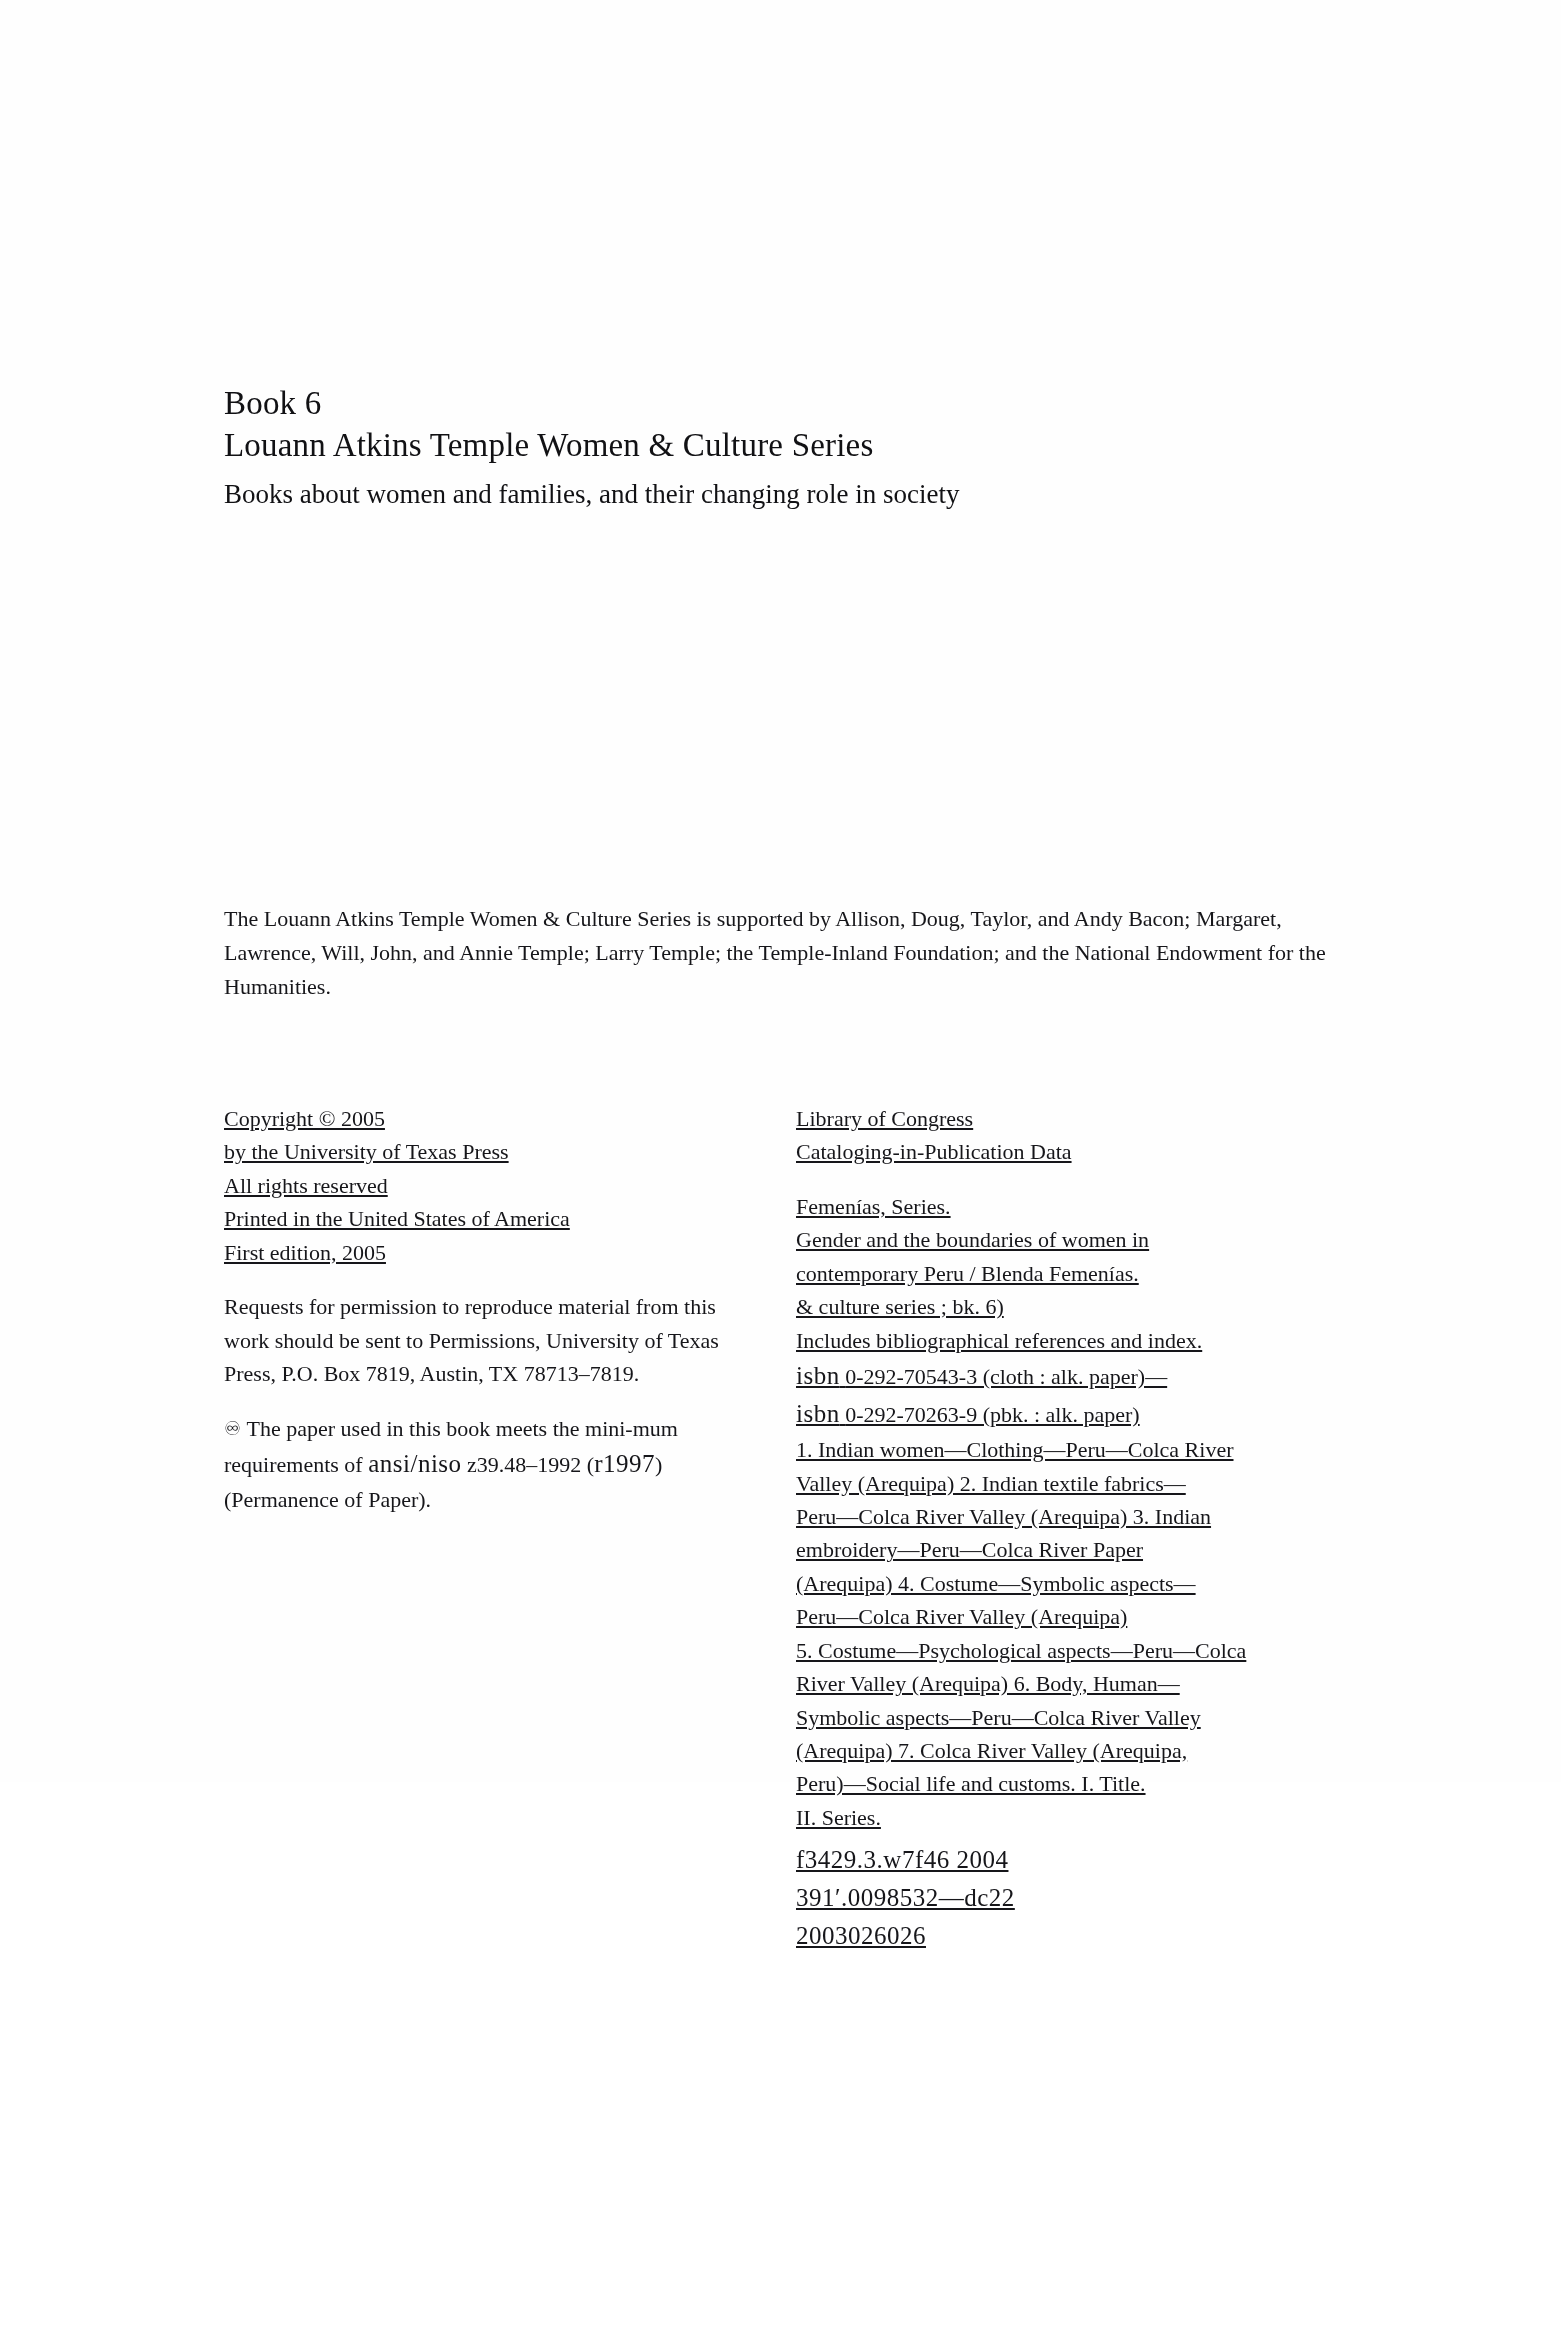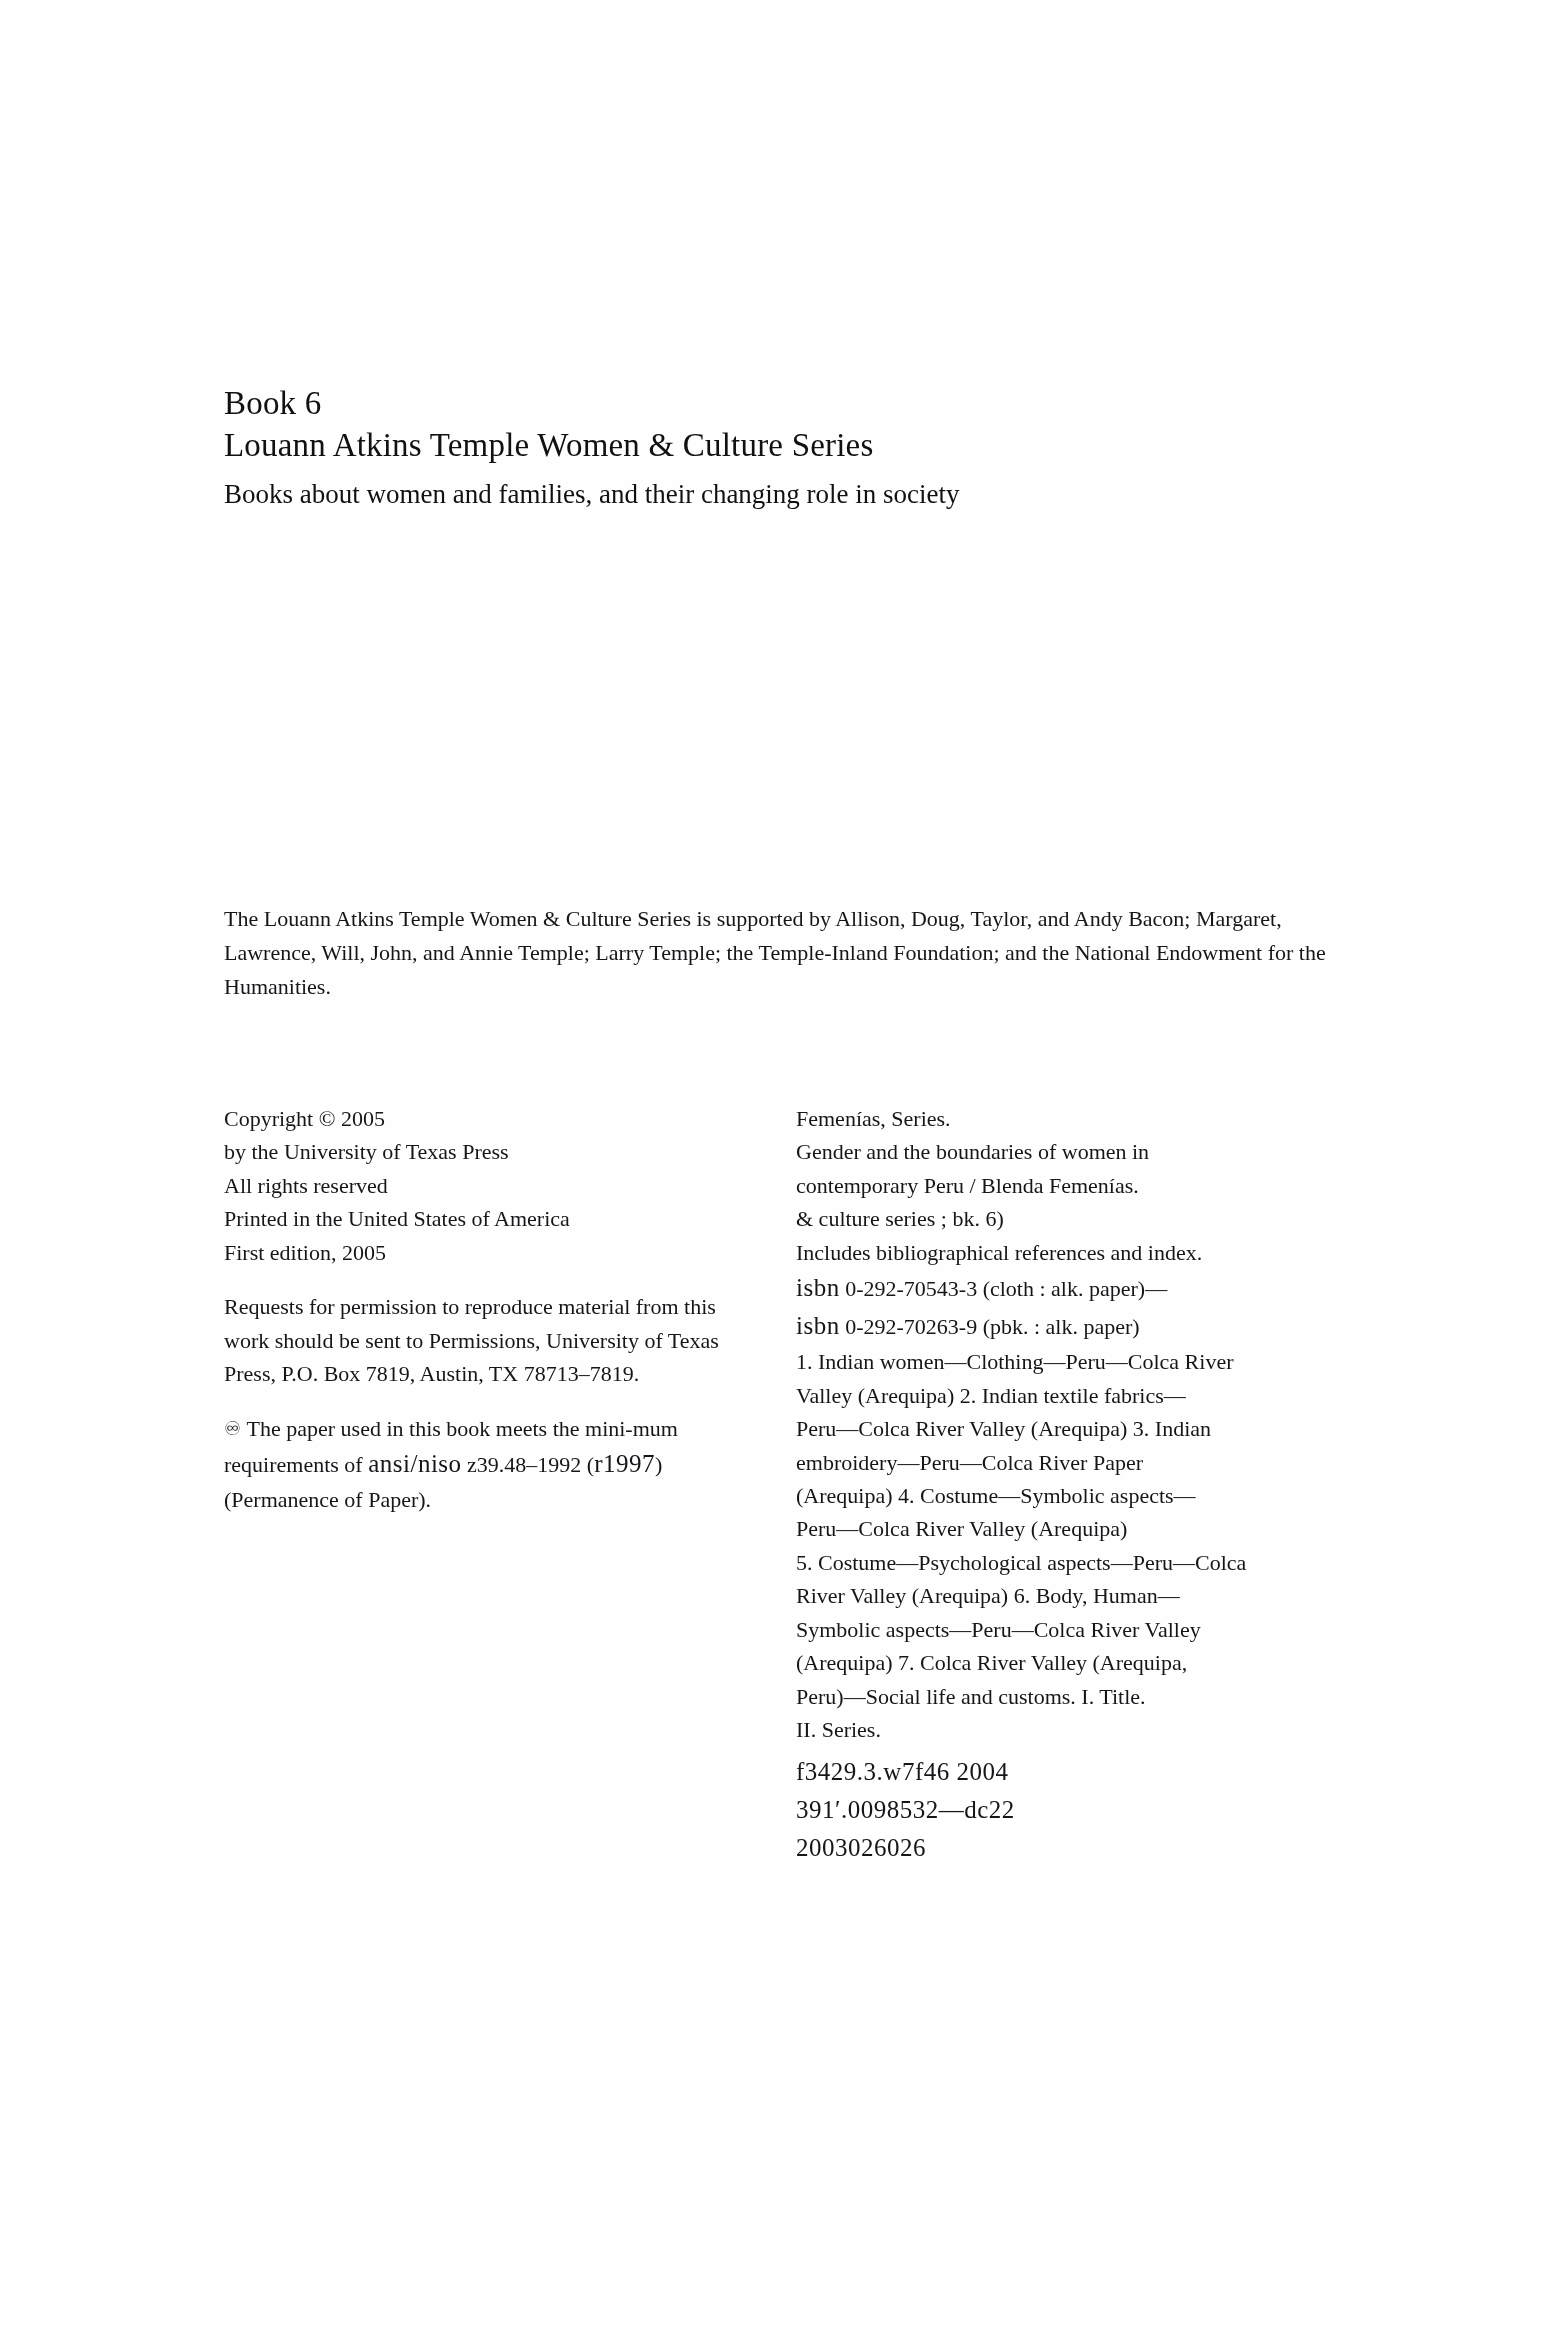--- a/index.html
+++ b/index.html
@@ -102,20 +102,21 @@
   .indent-p {
     display: inline-block;
     width: 56px;
   }
   .gap-wide {
     display: inline-block;
     width: 29.5px;
   }
   .lc-block p {
     margin: 0;
+    text-decoration: underline;
   }
 </style>
 </head>
 <body>
 
 <div class="page">
   <div class="content">
 
     <div class="series-head">
       <div class="series-line-1">Book 6</div>
@@ -145,20 +146,24 @@
           <p>
             <span class="infinity">♾</span>
             <span>The paper used in this book meets the mini-mum requirements of </span><span class="sc">ansi/niso</span><span> z39.48–1992 (</span><span class="sc">r1997</span><span>) (Permanence of Paper).</span>
           </p>
         </div>
 
       </div>
 
       <div class="col-right">
 
+        <div class="blk lc-block">
+          <p>Library of Congress</p>
+          <p>Cataloging-in-Publication Data</p>
+        </div>
 
         <div class="blk lc-block">
           <p>Femenías, Series.</p>
           <p>Gender and the boundaries of women in</p>
           <p>contemporary Peru / Blenda Femenías.</p>
           <p>&amp; culture series ; bk. 6)</p>
           <p>Includes bibliographical references and index.</p>
           <p>
             <span class="sc">isbn</span>
             <span>0-292-70543-3 (cloth : alk. paper)—</span>

